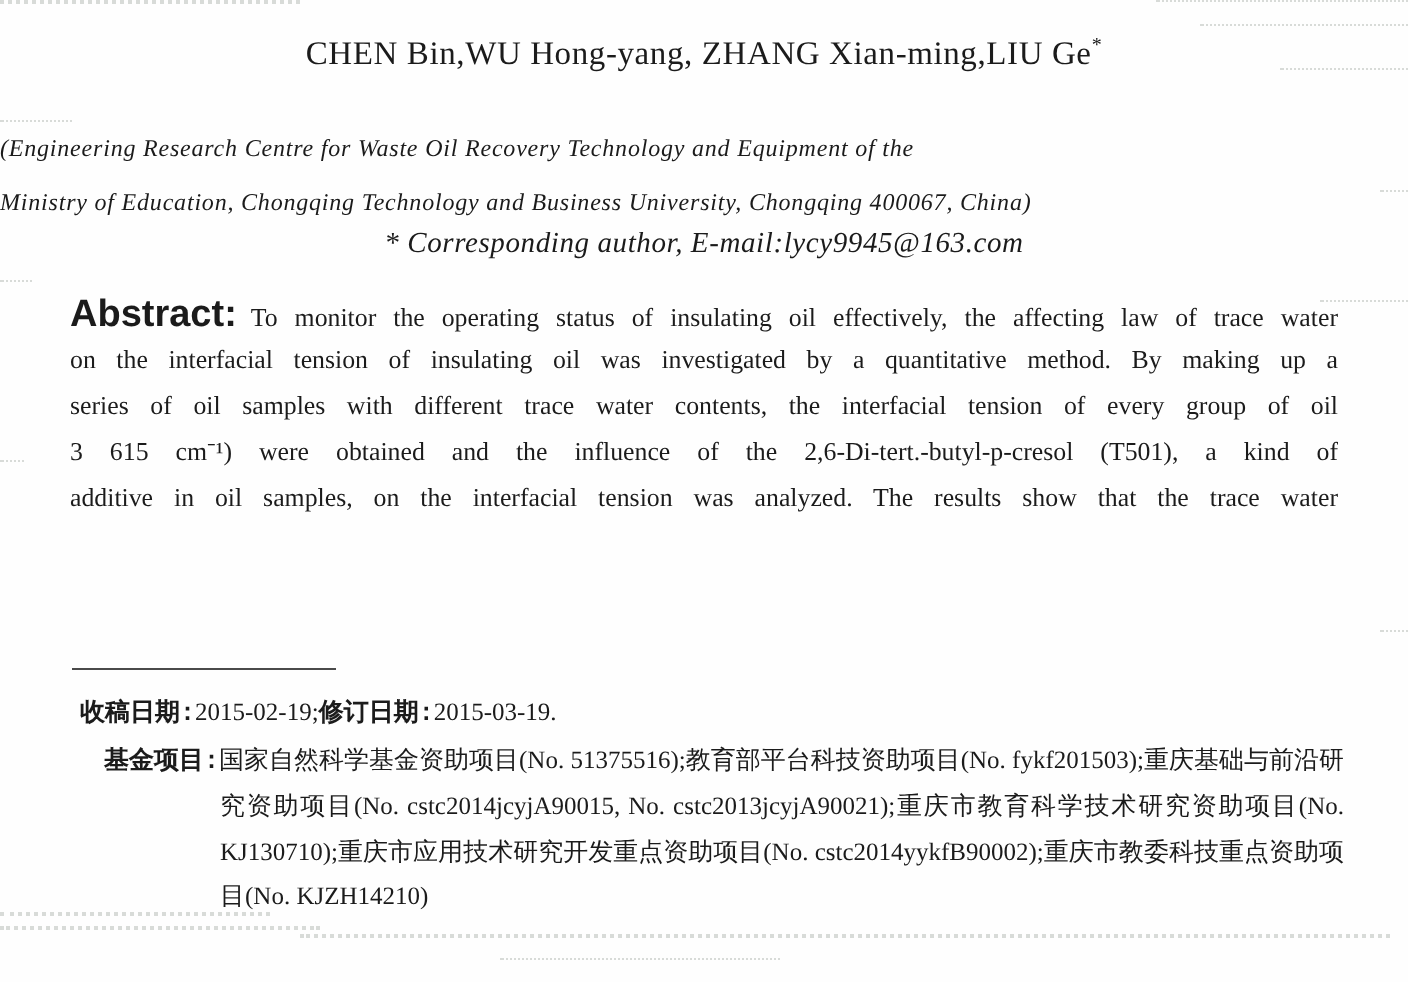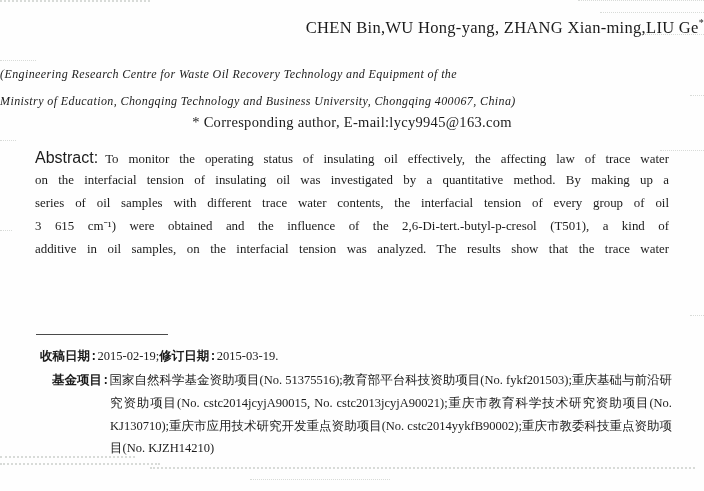--- a/index.html
+++ b/index.html
@@ -8,47 +8,47 @@
     width:704px; height:491px;
     background:#fefefe;
     color:#1b1b1b;
     font-family:"Liberation Serif", serif;
     position:relative; overflow:hidden;
   }
   .page { position:absolute; left:0; top:0; width:704px; height:491px; }
 
   .authors {
     position:absolute; top:17px; left:0; width:704px;
-    text-align:right; font-size:16.5px; letter-spacing:.3px;
+    text-align:center; font-size:16.5px; letter-spacing:.3px;
     white-space:nowrap;
   }
   .authors sup { font-size:10px; vertical-align:super; }
 
   .affil {
     position:absolute; top:61px; left:0; width:636px;
     text-align:left; font-style:italic;
     font-size:12px; line-height:27px; letter-spacing:.4px;
   }
   .corr {
     position:absolute; top:114px; left:0; width:704px;
-    text-align:center; font-size:14.5px;
+    text-align:center; font-style:italic; font-size:14.5px;
     letter-spacing:.3px;
   }
 
   .abstract {
     position:absolute; top:146px; left:35px; width:634px;
     font-size:12.9px;
   }
   .abs-line {
     height:23px; line-height:23px; overflow:hidden;
     text-align:justify; text-align-last:justify;
   }
   .abs-label {
     font-family:"Liberation Sans", sans-serif;
-    font-weight:normal; font-size:16px; margin-right:7px;
+    font-weight:bold; font-size:19px; margin-right:7px;
   }
 
   .fn-rule {
     position:absolute; top:334px; left:36px; width:132px;
     border-top:1.5px solid #4a4a4a; height:0;
   }
 
   .footnote {
     position:absolute; top:345px; left:40px; width:632px;
     font-size:12.5px; line-height:22.5px;

